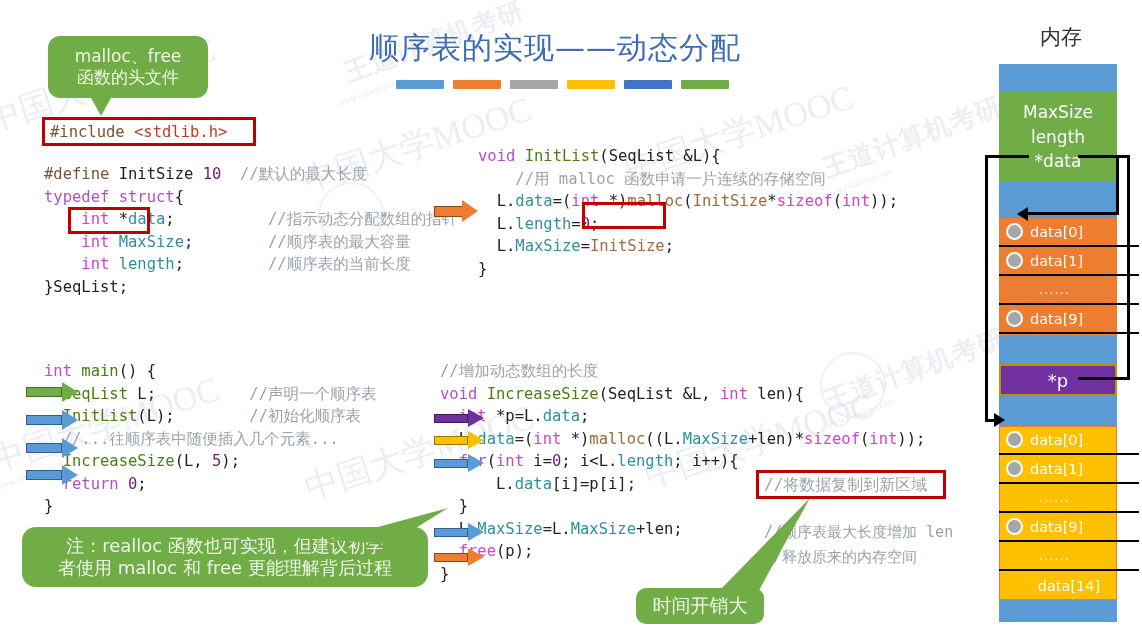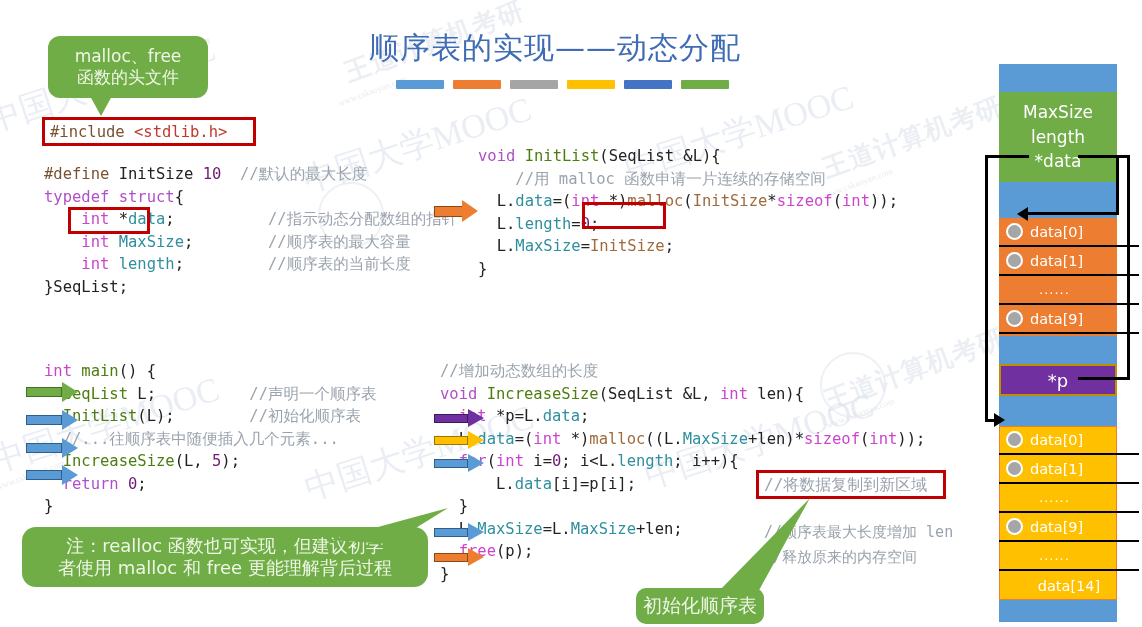--- a/index.html
+++ b/index.html
@@ -241,26 +241,27 @@
 
   <div class="callout" style="left:22px; top:527px; width:406px; height:60px; font-size:18px; flex-direction:column; border-radius:14px;">
     <span>注：realloc 函数也可实现，但建议初学</span>
     <span>者使用 malloc 和 free 更能理解背后过程</span>
   </div>
   <svg style="position:absolute; left:330px; top:508px;" width="120" height="40">
     <polygon points="0,32 118,0 60,36" fill="#70ad47"></polygon>
   </svg>
 
   <div class="callout" style="left:636px; top:588px; width:128px; height:36px; font-size:19px; border-radius:10px;">
-    <span>初始化顺序表</span>
+    <span>时间开销大</span>
   </div>
   <svg style="position:absolute; left:690px; top:498px;" width="120" height="96">
     <polygon points="120,0 68,94 28,94" fill="#70ad47"></polygon>
   </svg>
 
+  <div id="memTitle">内存</div>
 
   <div class="memblk" style="top:64px; height:28px; background:#5b9bd5;"></div>
 
   <div class="memblk" style="top:92px; height:90px; background:#70ad47; flex-direction:column; justify-content:center; align-items:center; font-size:17px; line-height:1.45;">
     <span>MaxSize</span>
     <span>length</span>
     <span>*data</span>
   </div>
 
   <div class="memblk" style="top:182px; height:36px; background:#5b9bd5;"></div>

